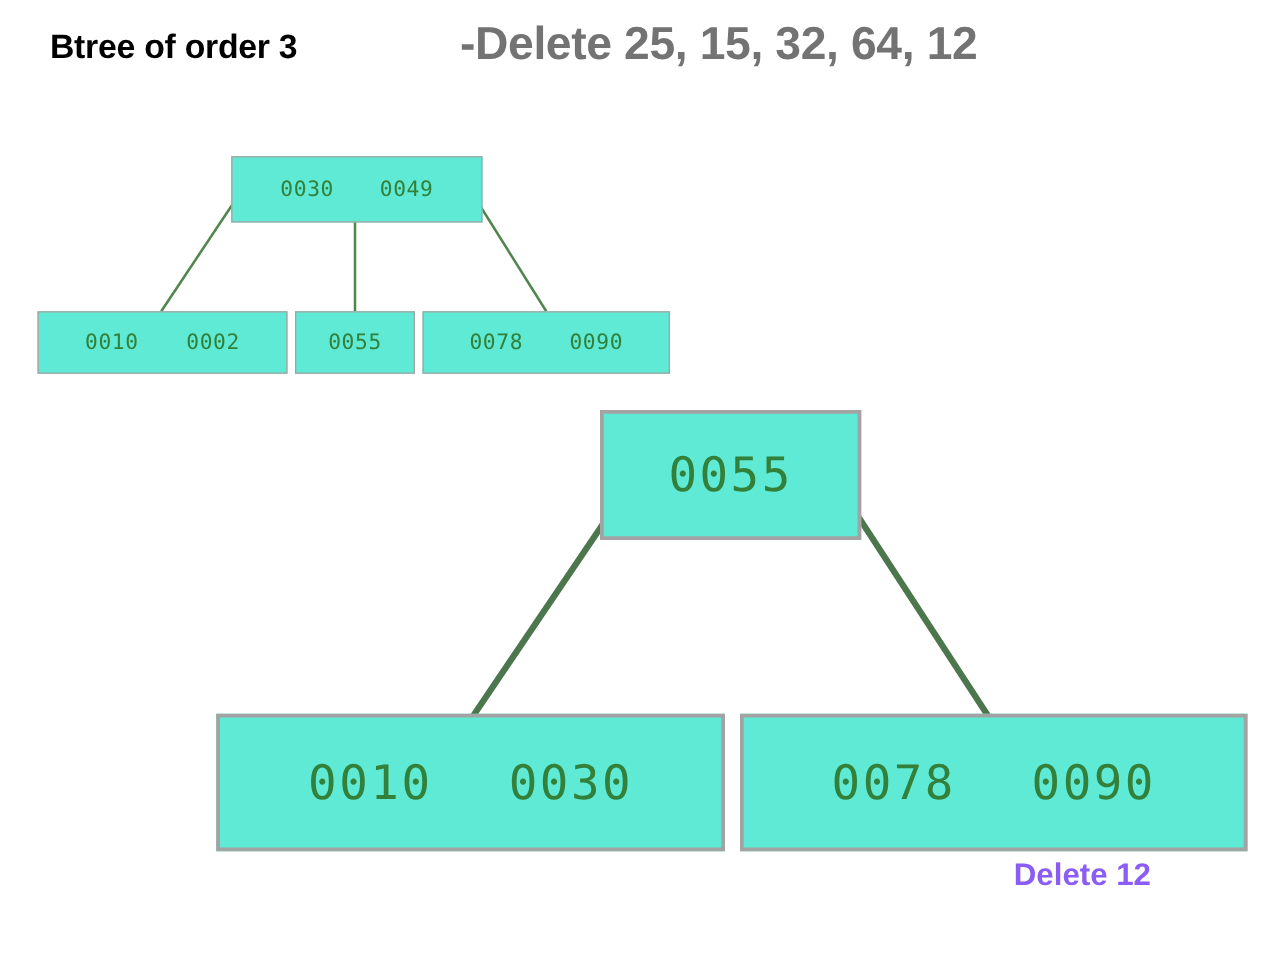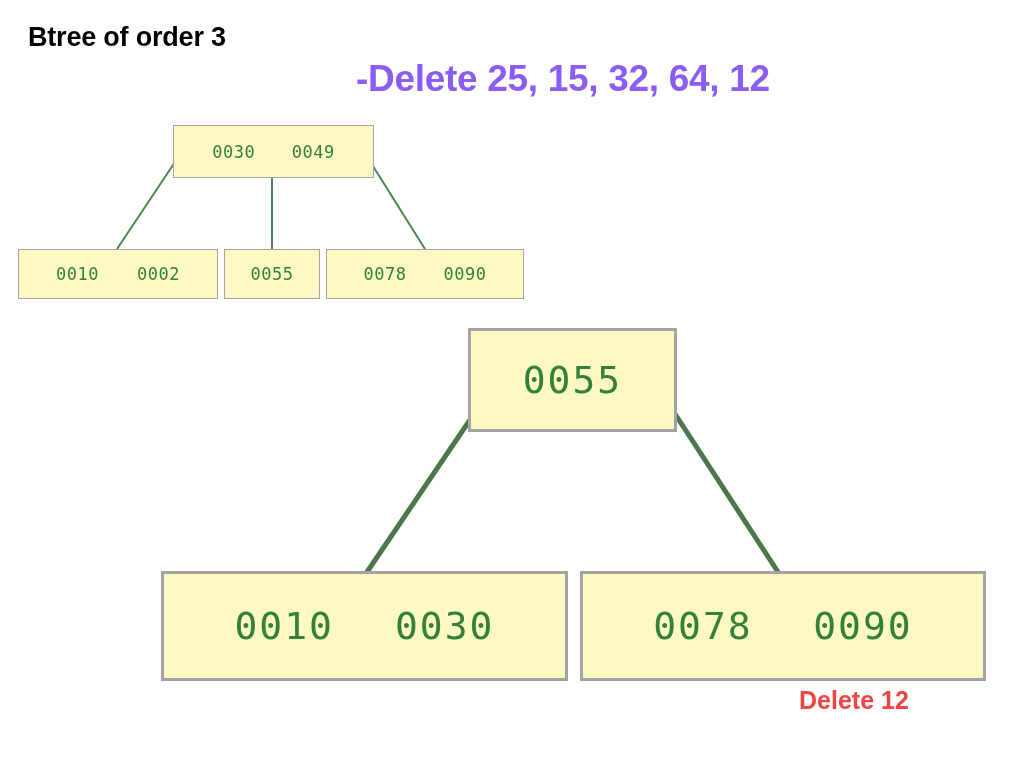--- a/index.html
+++ b/index.html
@@ -11,21 +11,21 @@
   body {
     width: 1024px;
     height: 767px;
     position: relative;
     overflow: hidden;
     font-family: "Liberation Sans", sans-serif;
     background: #ffffff;
   }
   #slide {
     position: absolute;
-    left: 4px; top: 0;
+    left: 16px; top: 0;
     width: 852px;
     height: 767px;
     background: #ffffff;
   }
 
   
   .title-small {
     position: absolute;
     left: 24px;
     top: 22px;
@@ -34,40 +34,39 @@
     color: #000000;
     letter-spacing: -0.2px;
     white-space: nowrap;
   }
   .title-large {
     position: absolute;
     left: 352px;
     top: 14px;
     font-size: 37px;
     font-weight: bold;
-    color: #8b5cf6;
+    color: #737373;
     letter-spacing: -0.3px;
     white-space: nowrap;
-    margin-top: 44px;
   }
   .caption {
     position: absolute;
     left: 795px;
     top: 686px;
     font-size: 25px;
     font-weight: bold;
-    color: #ef4444;
+    color: #8b5cf6;
     white-space: nowrap;
   }
 
   
   .node {
     position: absolute;
     box-sizing: border-box;
-    background: #fef9c3;
+    background: #5eead4;
     border: 6px solid #a3a3a3;
     display: flex;
     align-items: center;
     justify-content: space-around;
     color: #2e7d32;
     font-family: "DejaVu Sans Mono", monospace;
     letter-spacing: 1px;
     filter: blur(0.35px);
   }
   .node .key {

